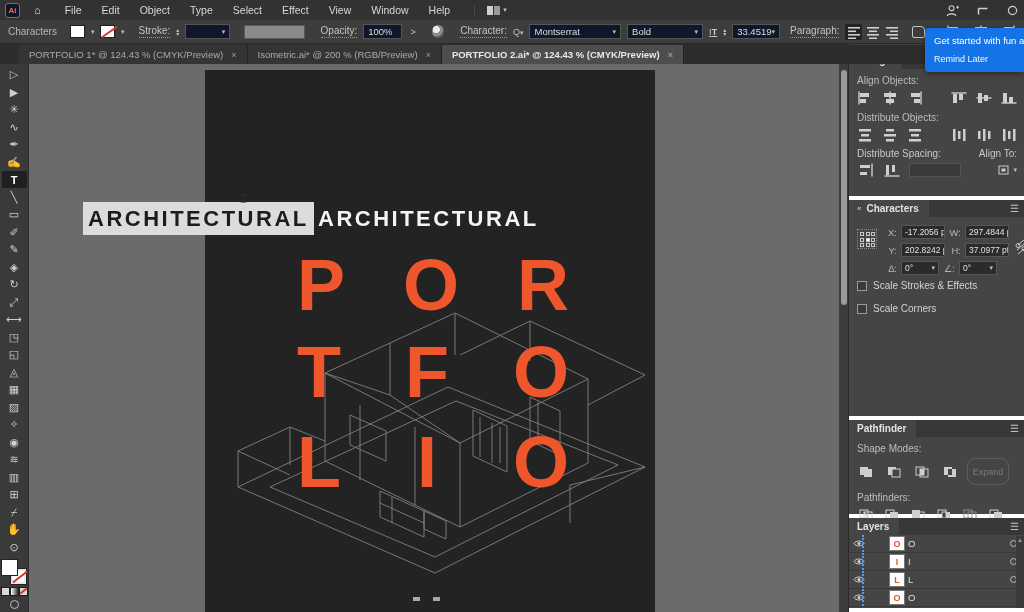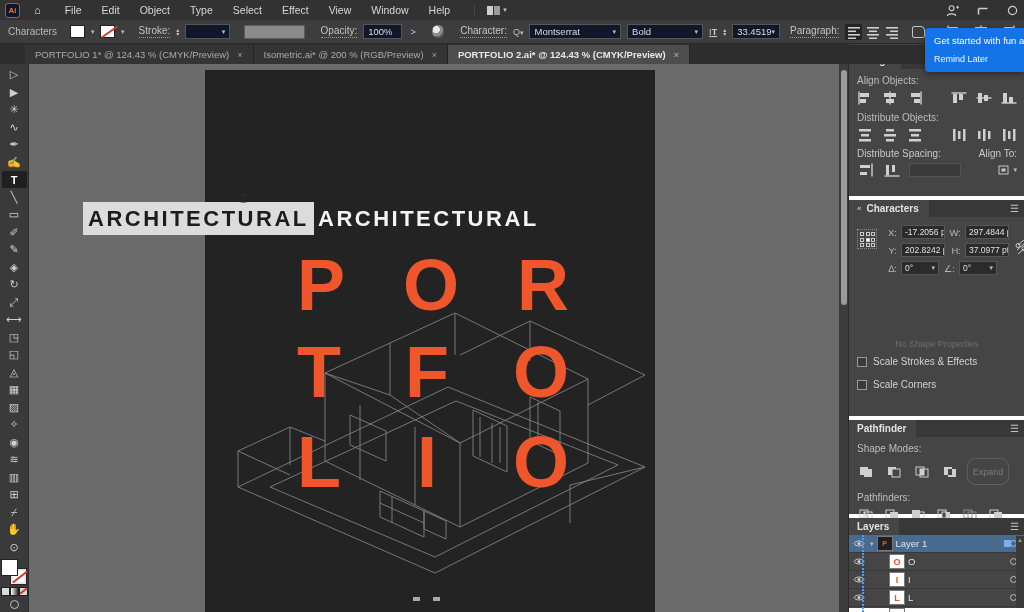--- a/index.html
+++ b/index.html
@@ -28,21 +28,21 @@
     padding:0 4px; font-size:9.5px; white-space:nowrap; }
   .stepper { display:flex; flex-direction:column; line-height:4px; font-size:6px; color:#c0c0c0; }
   .wprofile { width:62px; height:14px; background:#8a8a8a; border:1px solid #5a5a5a; }
   .gt-btn { color:#c9c9c9; font-size:9px; padding:0 2px; }
   .circ-icon { width:13px; height:13px; border-radius:50%; background:radial-gradient(circle at 35% 35%, #e9e9e9 0 30%, #8b8b8b 31% 60%, #5c5c5c 61%); }
   .pbtn { width:17px; height:16px; display:flex; align-items:center; justify-content:center; border-radius:2px; }
   .pbtn.active { background:#232323; }
   .doc-icon { width:13px; height:12px; border:1px solid #c4c4c4; border-radius:2px 4px 2px 2px; position:relative; }
 
   
-  #tabbar { top:45px; height:19px; background:#2d2d2d; display:flex; align-items:stretch; padding-left:25px; z-index:3; }
+  #tabbar { top:45px; height:19px; background:#2d2d2d; display:flex; align-items:stretch; padding-left:19px; z-index:3; }
   .tab { display:flex; align-items:center; gap:8px; padding:0 10px; font-size:9.5px; color:#ababab;
     background:#343434; border-right:1px solid #232323; white-space:nowrap; }
   .tab.active { background:#4d4d4d; color:#e8e8e8; font-weight:bold; }
   .tab-close { font-size:9px; color:#9c9c9c; }
 
   
   #toolbar { position:absolute; left:0; top:64px; width:29px; bottom:0; background:#3a3a3a; border-right:1px solid #2c2c2c;
     display:flex; flex-direction:column; align-items:center; padding-top:2px; z-index:2; }
   .tool { width:25px; height:17px; display:flex; align-items:center; justify-content:center;
     color:#cfcfcf; font-size:11px; border-radius:2px; flex:none; }
@@ -554,21 +554,20 @@
       </div>
       <div style="padding:14px 4px 0 0;">
         <svg class="gl" width="12" height="20" viewBox="0 0 12 20">
             <path d="M3 8 L9 3 M3 17 L9 12" stroke="#c9c9c9" fill="none"></path>
             <circle cx="3" cy="8.5" r="2" fill="none" stroke="#c9c9c9"></circle>
             <circle cx="9" cy="11.5" r="2" fill="none" stroke="#c9c9c9"></circle>
             <path d="M2 13 L10 6" stroke="#c9c9c9"></path>
           </svg>
       </div>
     </div>
-    <div class="faint" style="margin-top:58px;">No Shape Properties</div>
     <div class="chk-row">
       <span class="chk"></span>
       <span>Scale Strokes &amp; Effects</span>
     </div>
     <div class="chk-row" style="margin-top:6px;">
       <span class="chk"></span>
       <span>Scale Corners</span>
     </div>
   </div>
 
@@ -655,36 +654,20 @@
   </div>
 
   <div class="panel" style="top:474px; height:94px;">
     <div class="phead">
       <div class="ptab">
         <span>Layers</span>
       </div>
       <span class="pmenu">☰</span>
     </div>
     <div id="layer-rows">
-        <div class="lrow sel">
-          <span class="leye">
-            <svg class="gl" width="12" height="9" viewBox="0 0 12 9">
-              <path d="M1 4.5 C3 1.2 9 1.2 11 4.5 C9 7.8 3 7.8 1 4.5 Z" fill="none" stroke="#cfcfcf"></path>
-              <circle cx="6" cy="4.5" r="1.6" fill="#cfcfcf"></circle>
-            </svg>
-          </span>
-          <span class="lbar"></span>
-          <span class="chev">▾</span>
-          <span class="lthumb art">
-            <span style="color: rgb(232, 84, 43); font-size: 7px; font-weight: bold;">P</span>
-          </span>
-          <span class="lname">Layer 1</span>
-          <span class="ltarget"></span>
-          <span class="lsel-dot"></span>
-        </div>
         <div class="lrow">
           <span class="leye">
             <svg class="gl" width="12" height="9" viewBox="0 0 12 9">
               <path d="M1 4.5 C3 1.2 9 1.2 11 4.5 C9 7.8 3 7.8 1 4.5 Z" fill="none" stroke="#cfcfcf"></path>
               <circle cx="6" cy="4.5" r="1.6" fill="#cfcfcf"></circle>
             </svg>
           </span>
           <span class="lbar"></span>
           <span class="lindent"></span>
           <span class="lthumb">O</span>

